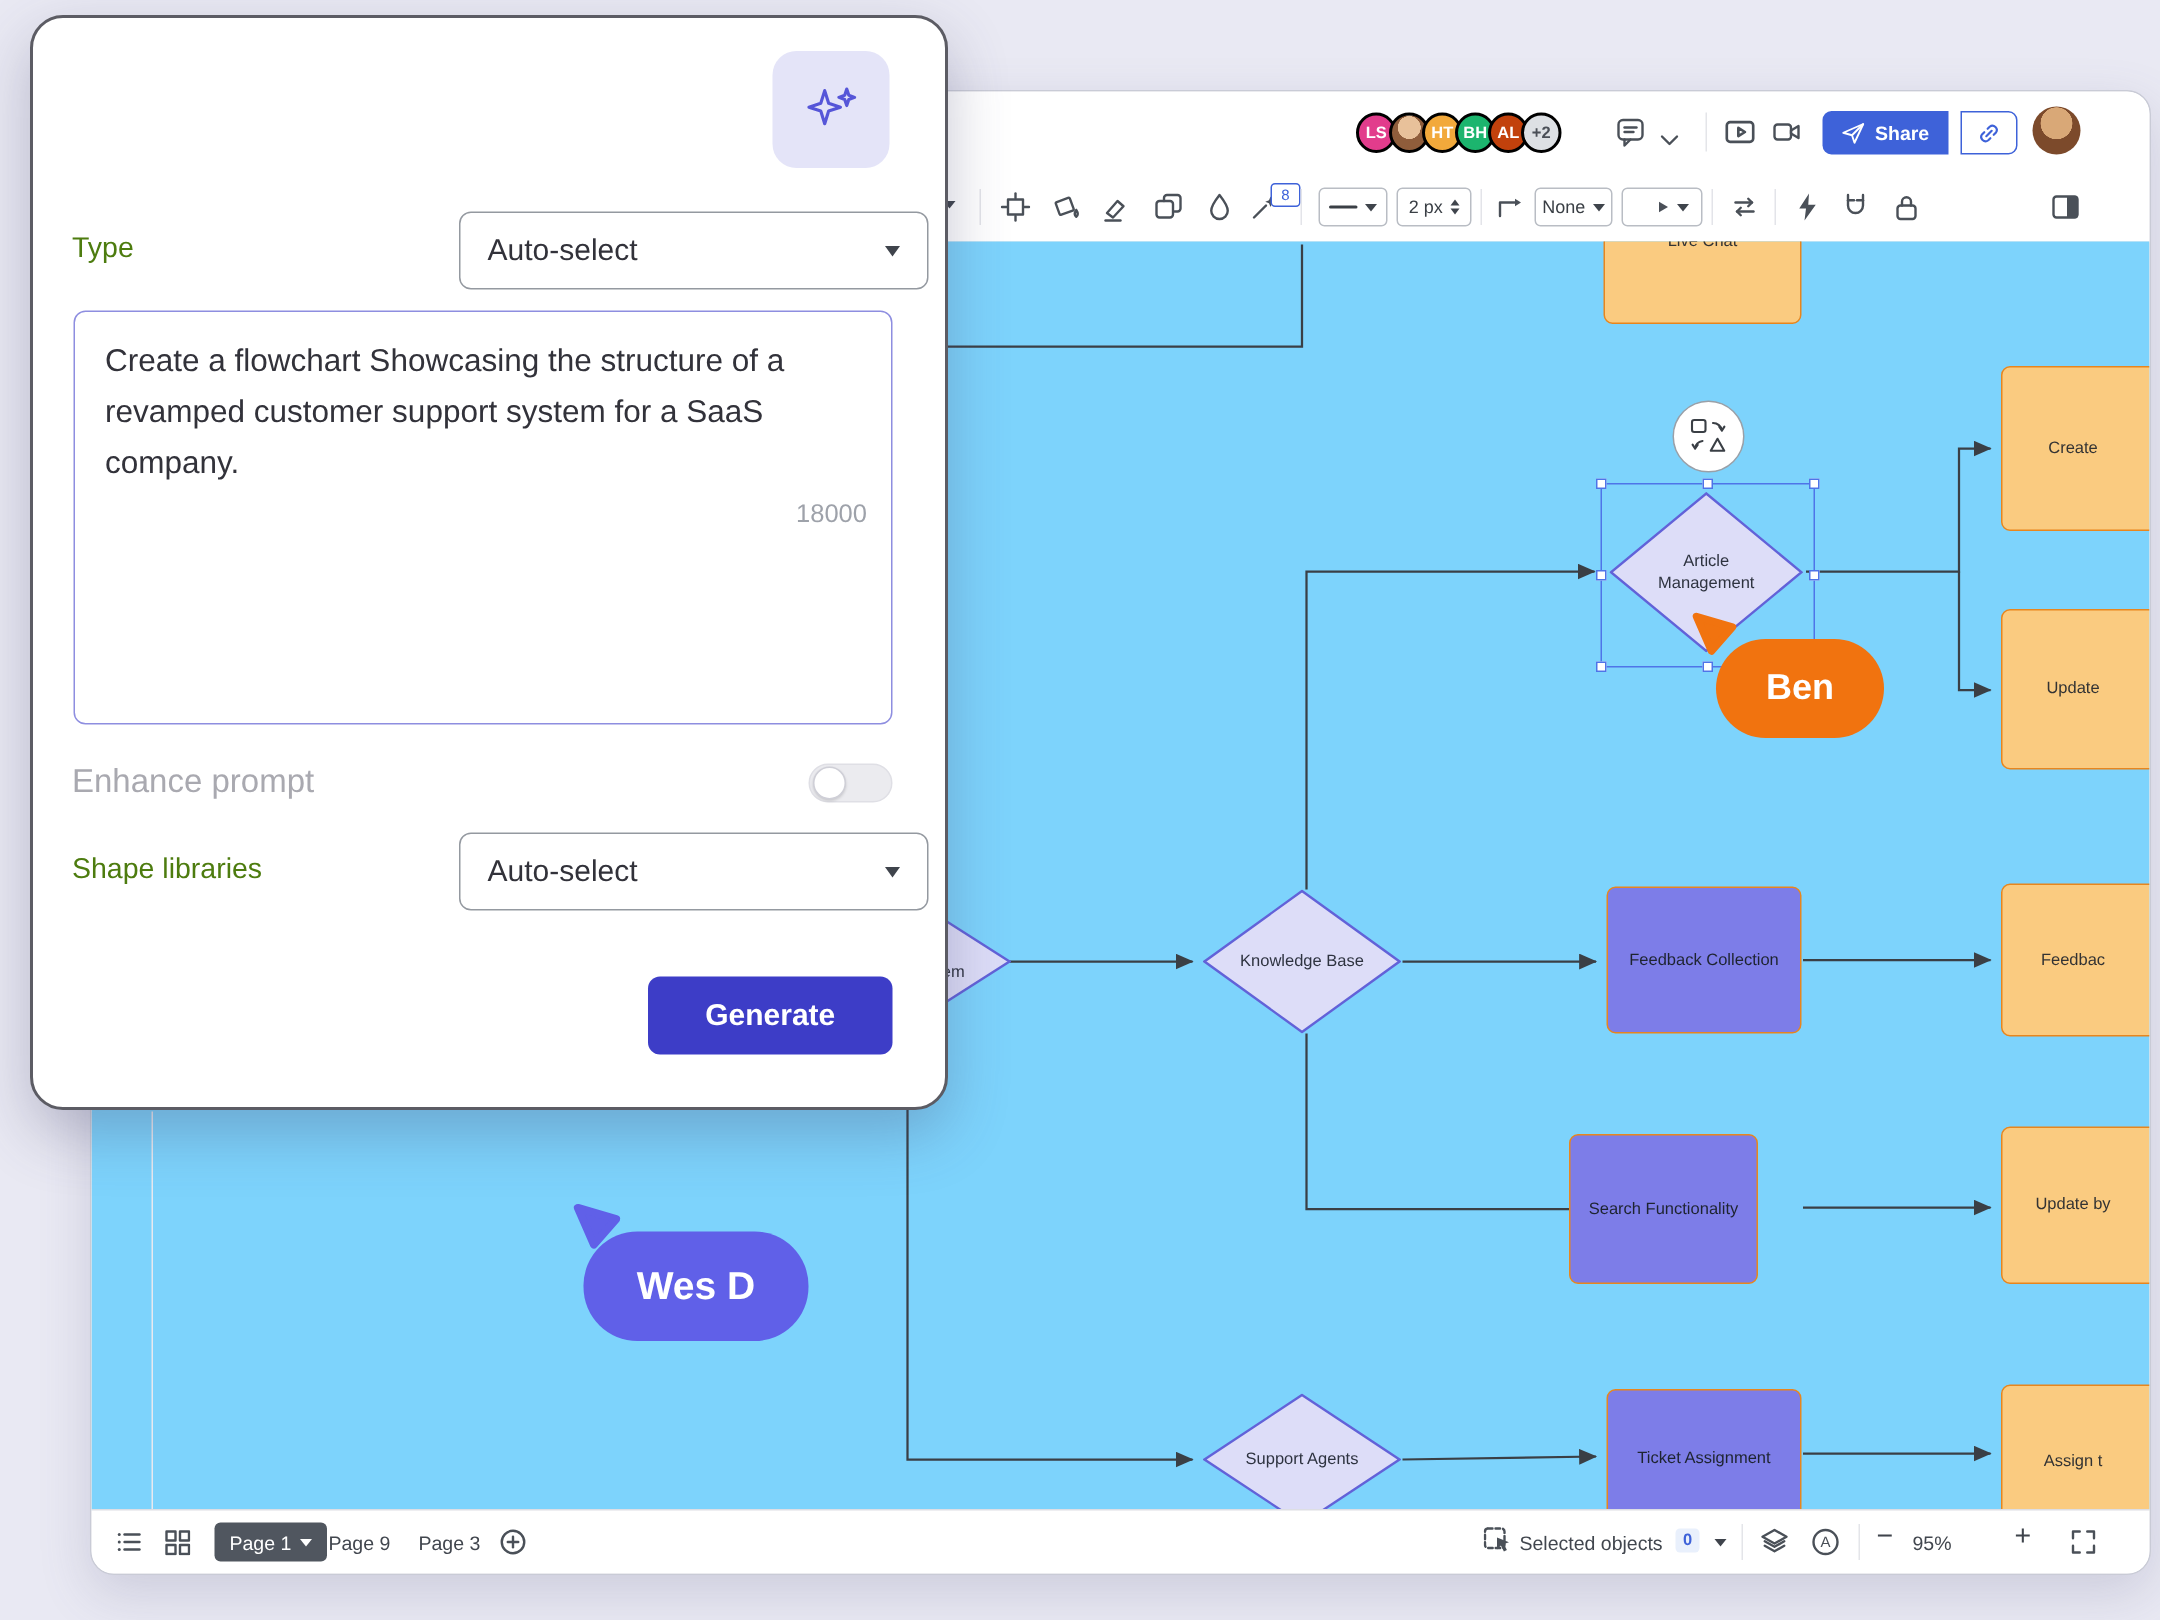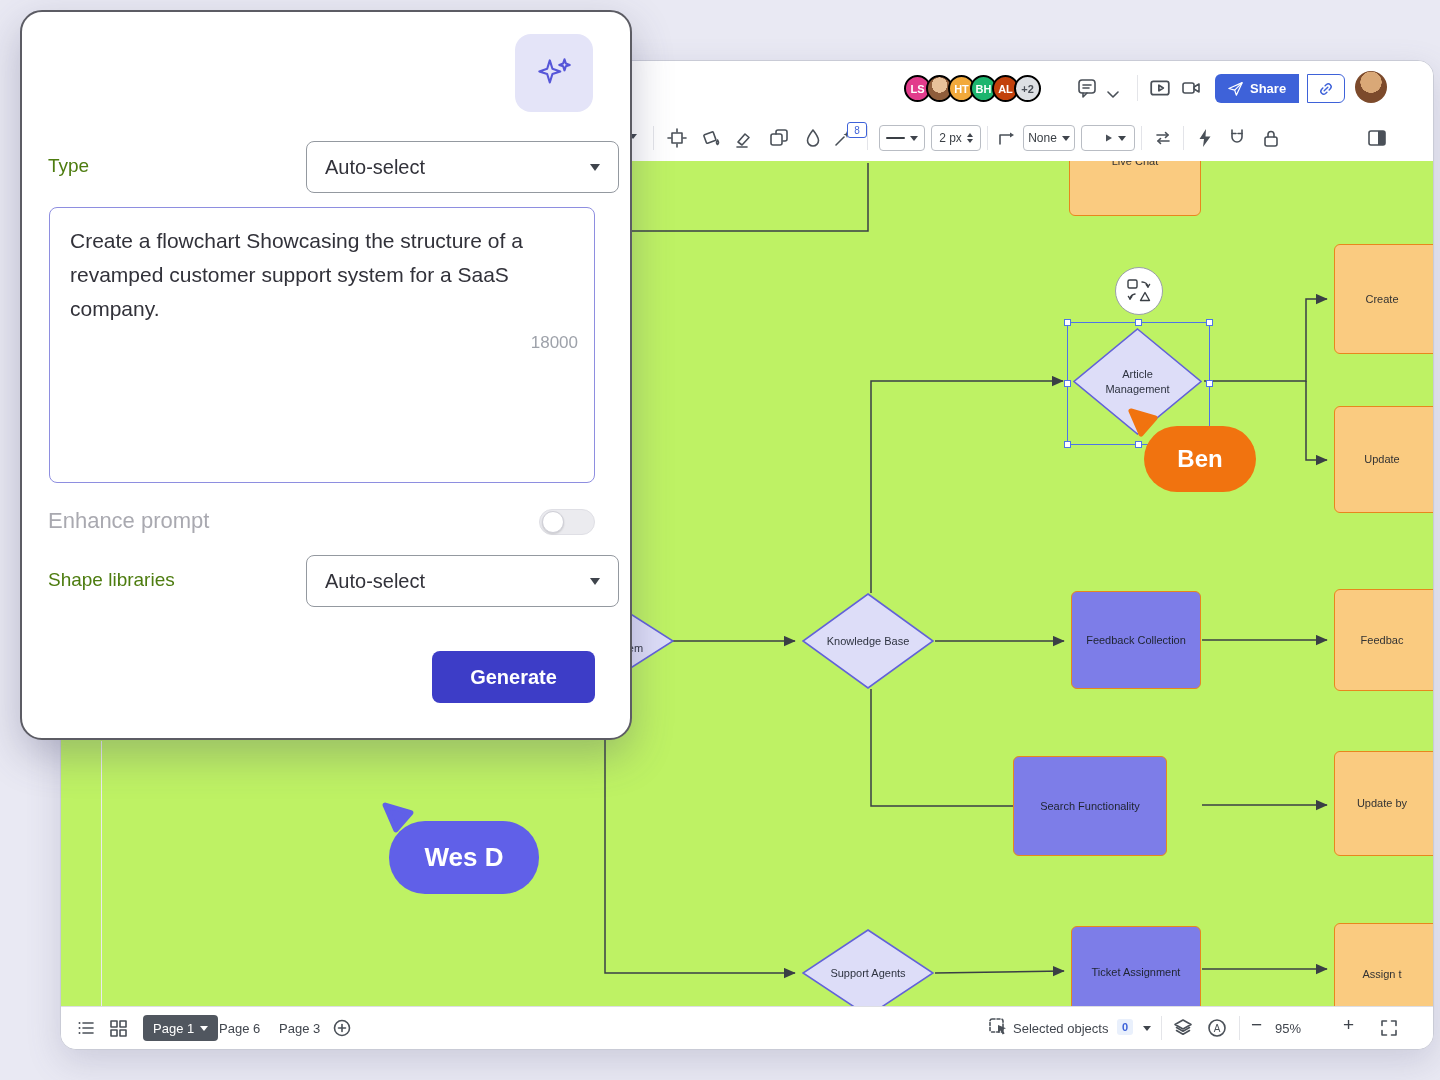--- a/index.html
+++ b/index.html
@@ -2,21 +2,21 @@
 <html><head>
 <meta charset="utf-8">
 <style>
   html,body{margin:0;padding:0;}
   body{width:1440px;height:1080px;background:#E9E9F3;font-family:"Liberation Sans",sans-serif;position:relative;overflow:hidden;color:#32323A;}
 
   
   .window{position:absolute;left:60px;top:60px;width:1372px;height:988px;background:#fff;border:1px solid #C9CBD6;border-radius:16px;box-shadow:0 12px 34px rgba(90,90,130,.20);overflow:hidden;}
   .topbar{position:absolute;top:0;left:0;right:0;height:55px;background:#fff;}
   .toolbar{position:absolute;top:55px;left:0;right:0;height:45px;background:#fff;border-bottom:1px solid #E2E3E8;}
-  .canvas{position:absolute;top:100px;left:0;width:1372px;height:846px;background:#bef264;overflow:hidden;text-decoration:underline;}
+  .canvas{position:absolute;top:100px;left:0;width:1372px;height:846px;background:#7dd3fc;overflow:hidden;text-decoration:underline;}
   .statusbar{position:absolute;left:0;right:0;bottom:0;height:42px;background:#fff;border-top:1px solid #DDDEE4;font-size:13px;color:#3F444C;}
 
   
   .avatars{position:absolute;left:843px;top:14px;display:flex;}
   .av{width:27px;height:27px;border-radius:50%;border:2px solid #000000;margin-left:-5px;display:flex;align-items:center;justify-content:center;font-size:11px;font-weight:bold;color:#fff;box-sizing:border-box;}
   .av:first-child{margin-left:0;}
   .av.photo1{background:radial-gradient(circle at 50% 35%,#E8C19A 0 40%,#8F5D3B 41%);}
   .av.more{color:#4A4F57;}
   .tb-ic{position:absolute;width:22px;height:22px;}
   .tb-ic svg,.st-ic svg,.tic svg{stroke:#4A5058;fill:none;stroke-width:1.6;stroke-linecap:round;stroke-linejoin:round;}
@@ -306,21 +306,21 @@
     <div class="shape-rect orange cut" style="left:1273px;top:590px;width:130px;height:105px">
         <span>Update by</span>
       </div>
     <div class="shape-rect orange cut" style="left:1273px;top:762px;width:130px;height:103px">
         <span>Assign t</span>
       </div>
 
     <div class="shape-rect process" style="left:1010px;top:430px;width:130px;height:98px">
         <span>Feedback Collection</span>
       </div>
-    <div class="shape-rect process" style="left:952px;top:595px;width:154px;height:100px">
+    <div class="shape-rect process" style="left:985px;top:595px;width:126px;height:100px">
         <span>Search Functionality</span>
       </div>
     <div class="shape-rect process" style="left:1010px;top:765px;width:130px;height:92px">
         <span>Ticket Assignment</span>
       </div>
 
     <div class="diamond" style="left:473px;top:435px;width:140px;height:90px">
       <svg width="140" height="90" viewBox="0 0 140 90">
           <polygon points="70,1 139,45 70,89 1,45" fill="#DDDDF8" stroke="#6262D8" stroke-width="1.6"></polygon>
         </svg>
@@ -398,21 +398,21 @@
           <rect x="2" y="2" width="6" height="6"></rect>
           <rect x="11" y="2" width="6" height="6"></rect>
           <rect x="2" y="11" width="6" height="6"></rect>
           <rect x="11" y="11" width="6" height="6"></rect>
         </svg>
     </span>
     <div class="page-pill">
         <span>Page 1</span>
         <span class="crt"></span>
       </div>
-    <span class="st-text" style="left:158px;top:14px">Page 6</span>
+    <span class="st-text" style="left:158px;top:14px">Page 9</span>
     <span class="st-text" style="left:218px;top:14px">Page 3</span>
     <span class="st-ic" style="left:272px;top:12px">
       <svg width="18" height="18" viewBox="0 0 18 18">
           <circle cx="9" cy="9" r="7.5"></circle>
           <line x1="9" y1="5.5" x2="9" y2="12.5"></line>
           <line x1="5.5" y1="9" x2="12.5" y2="9"></line>
         </svg>
     </span>
 
     <span class="st-ic" style="left:928px;top:11px">

